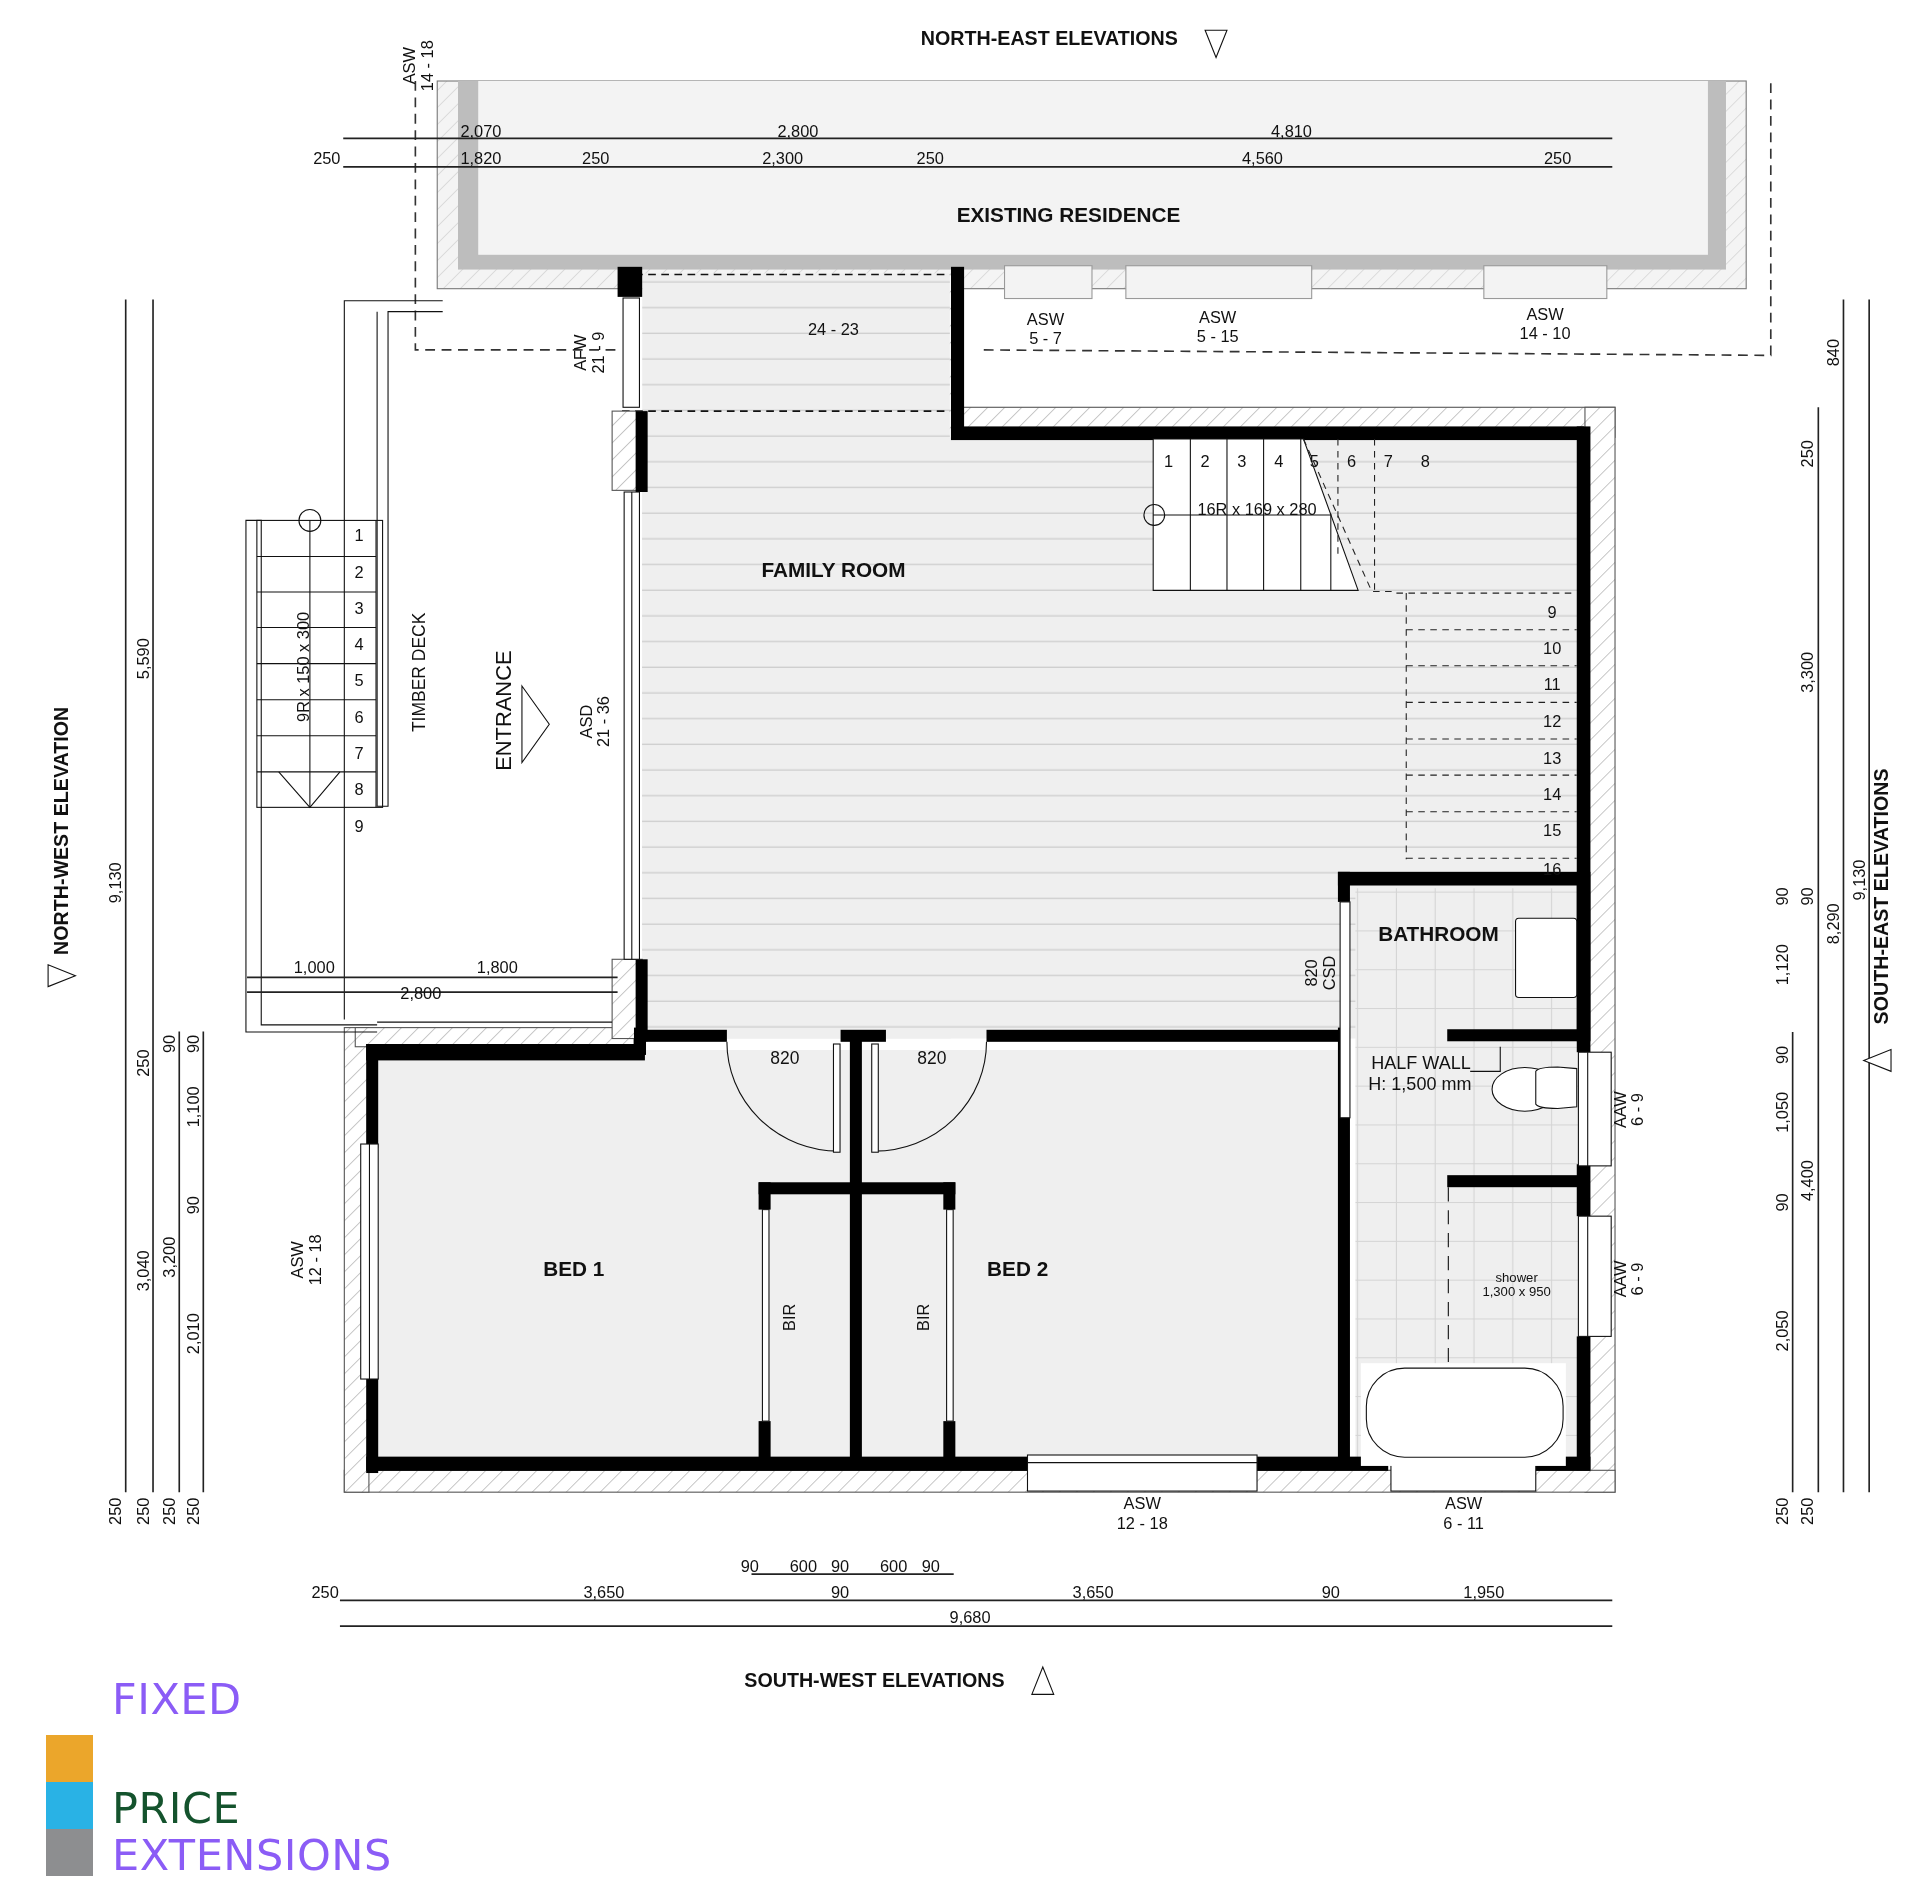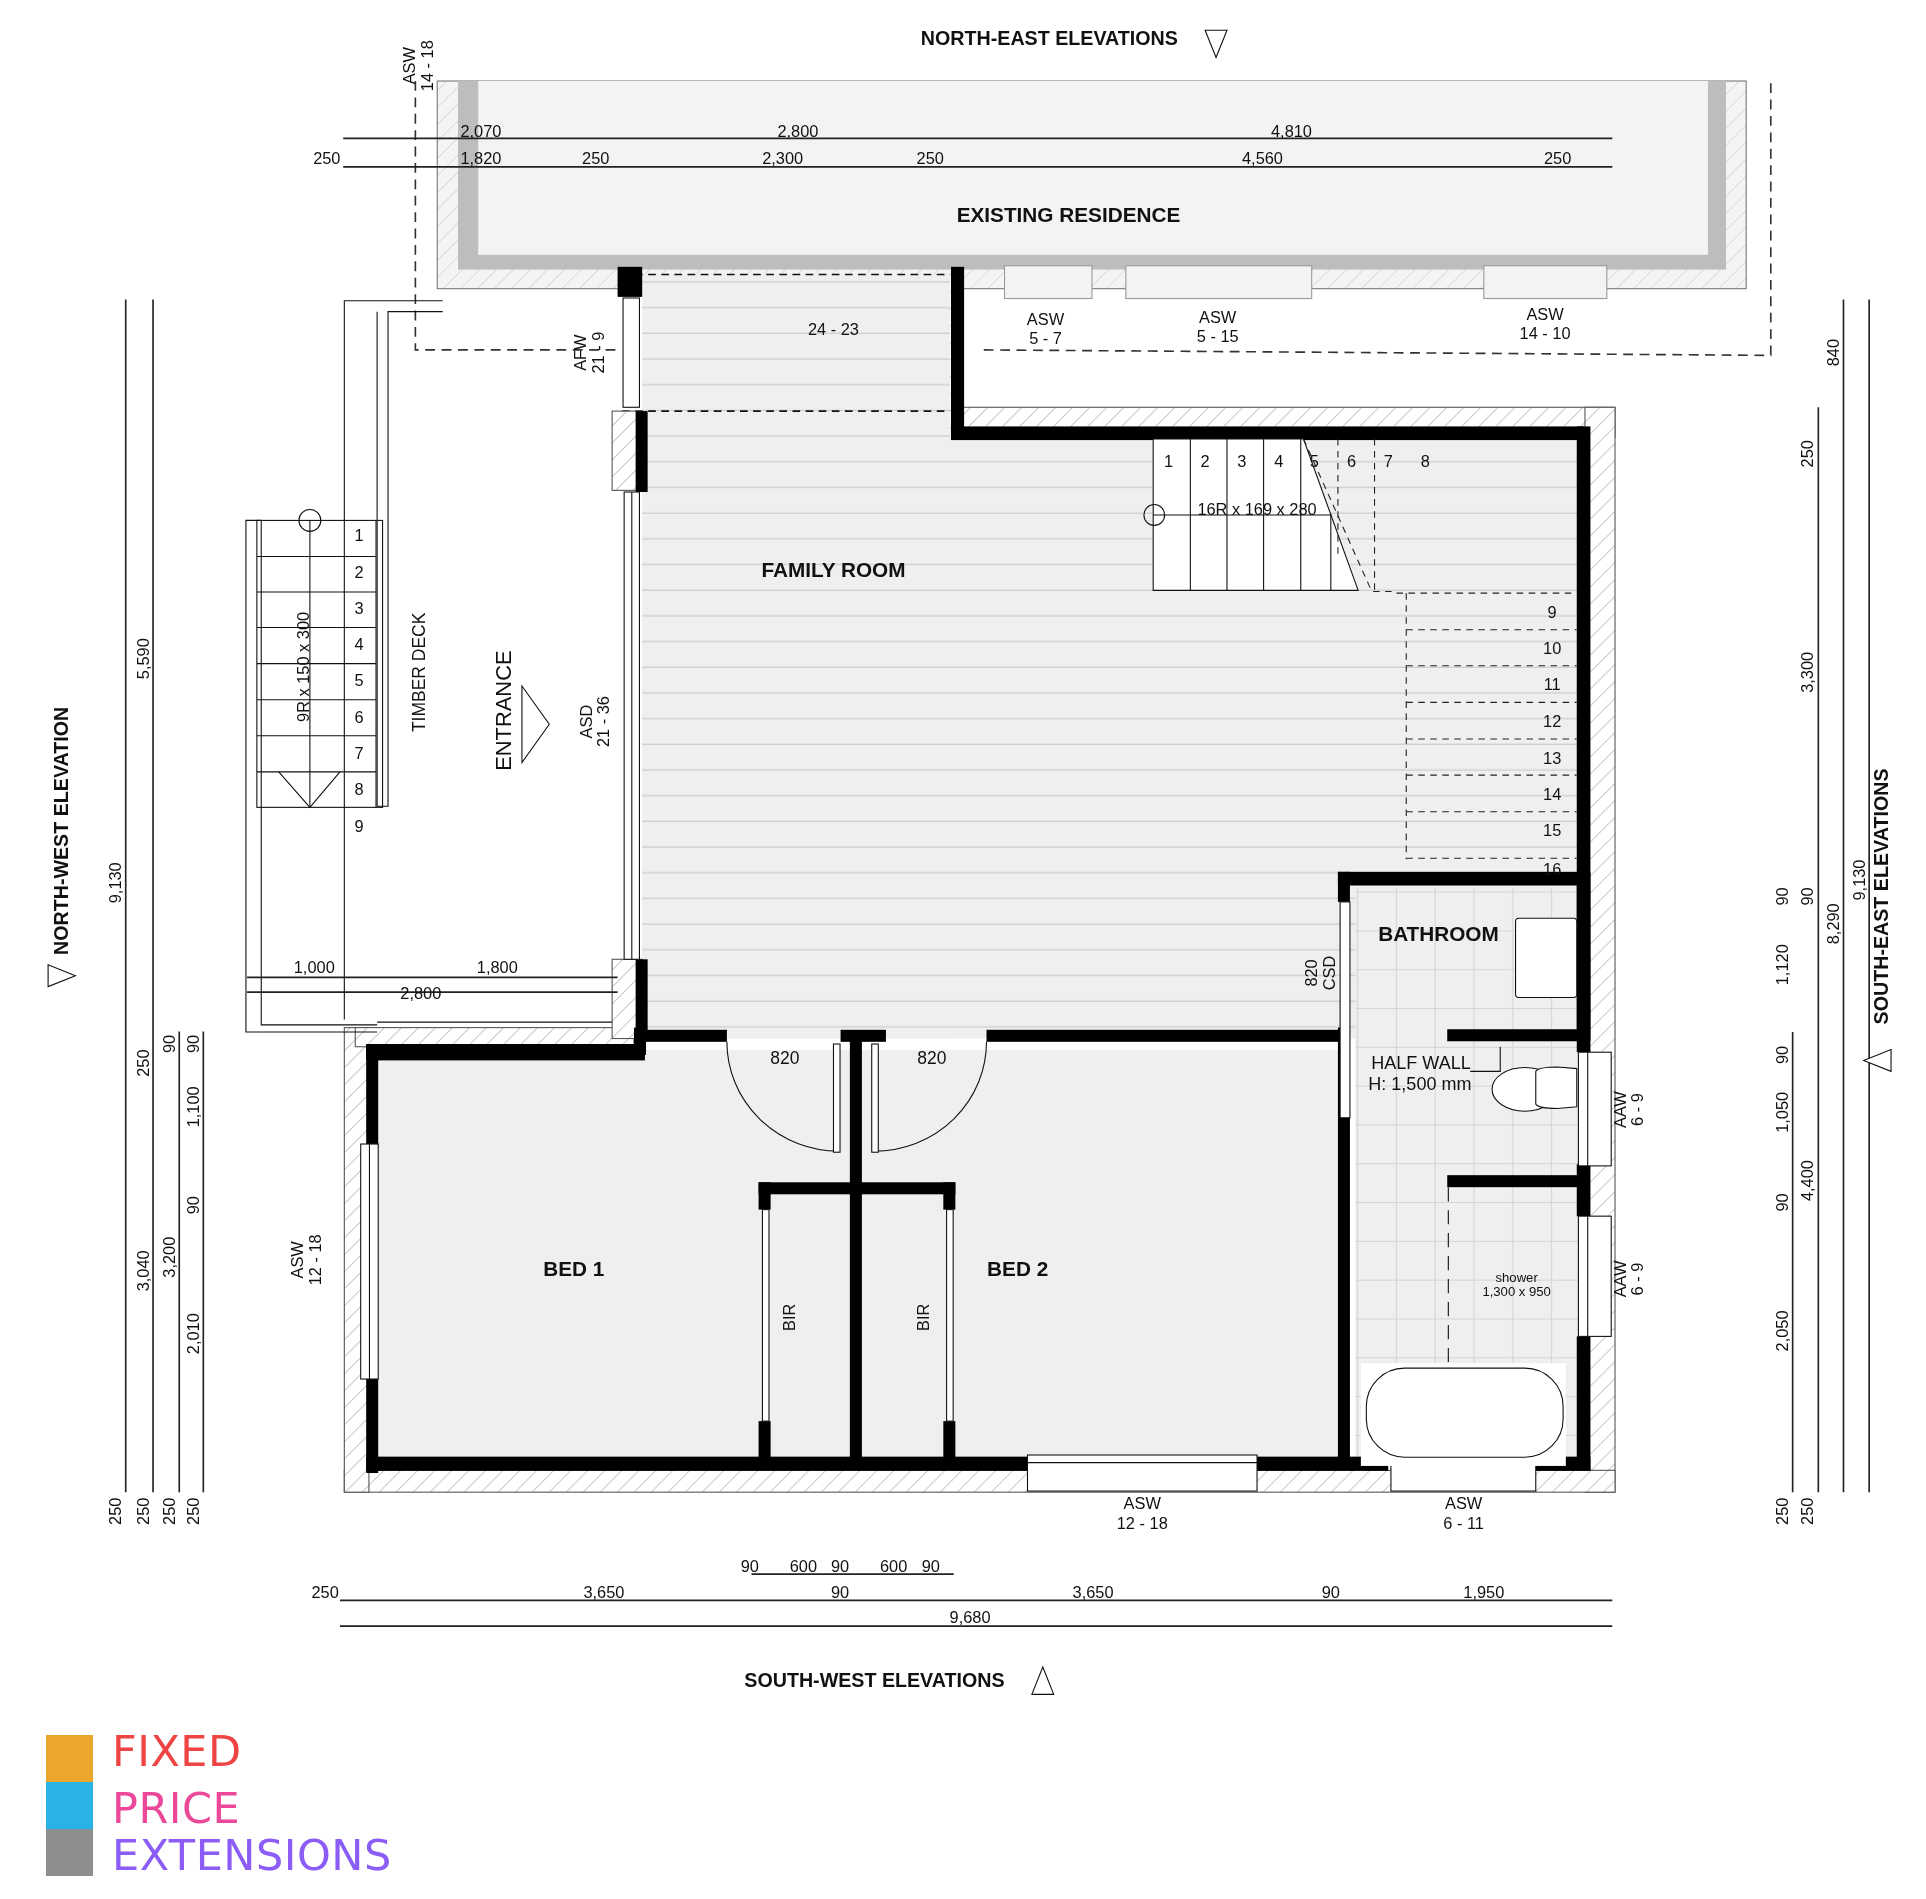--- a/index.html
+++ b/index.html
@@ -385,17 +385,17 @@
   <text class="lbl elev" transform="translate(125,1520) rotate(-90)" text-anchor="middle">NORTH-WEST ELEVATION</text>
   <polygon points="88,1765 88,1805 138,1785" fill="#fff" stroke="#111" stroke-width="2"></polygon>
   <text class="lbl elev" transform="translate(3455,1640) rotate(-90)" text-anchor="middle">SOUTH-EAST ELEVATIONS</text>
   <polygon points="3410,1920 3410,1960 3460,1940" fill="#fff" stroke="#111" stroke-width="2" transform="rotate(180 3435 1940)"></polygon>
 </svg>
 
 <div>
   <div class="logo-block" style="top:1735px;height:47px;background:#EBA62B;"></div>
   <div class="logo-block" style="top:1782px;height:47px;background:#29B2E5;"></div>
   <div class="logo-block" style="top:1829px;height:47px;background:#8D8E90;"></div>
-  <div class="logo-text" style="top:1730px;color:#ef4444;">FIXED</div>
-  <div class="logo-text" style="top:1787px;color:#ec4899;">PRICE</div>
+  <div class="logo-text" style="top:1678px;color:#8b5cf6;">FIXED</div>
+  <div class="logo-text" style="top:1787px;color:#14532d;">PRICE</div>
   <div class="logo-text" style="top:1834px;color:#8b5cf6;">EXTENSIONS</div>
 </div>
 
 
 </body></html>

